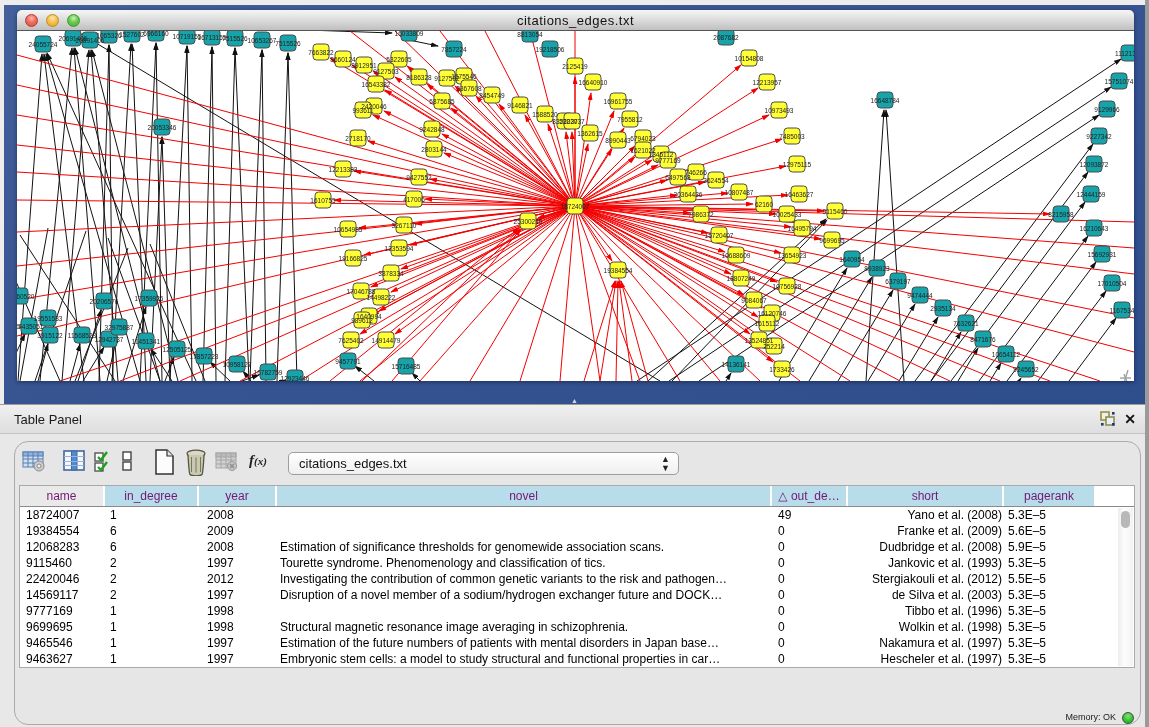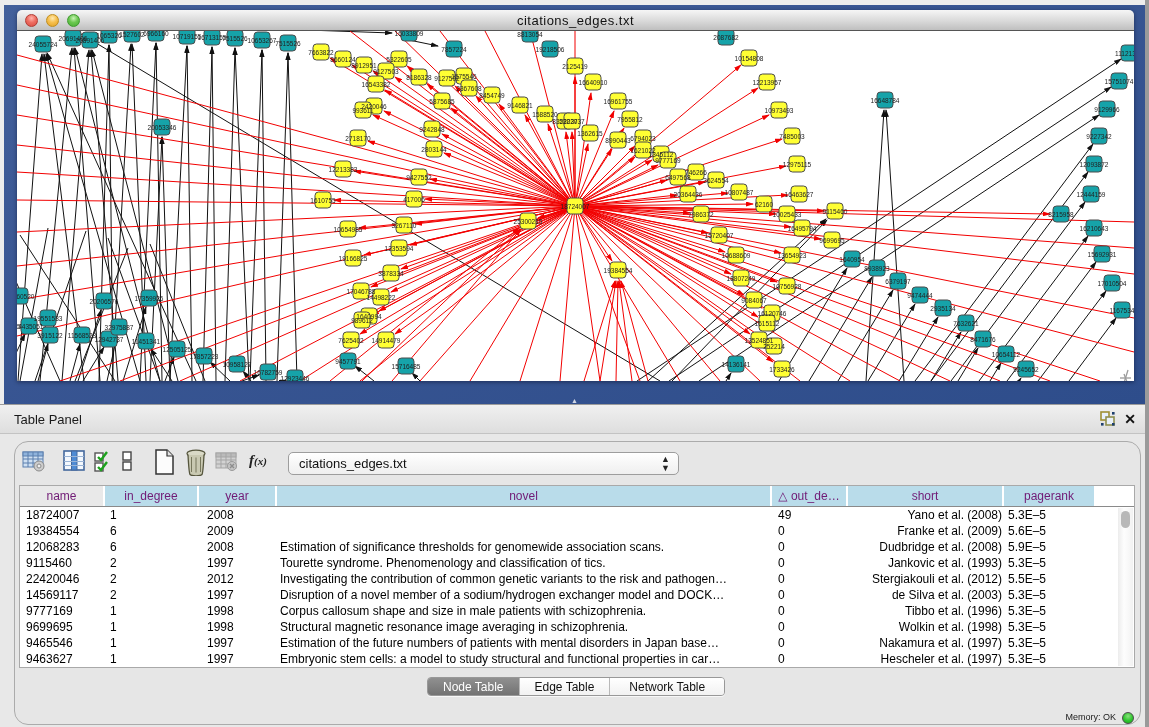--- a/index.html
+++ b/index.html
@@ -660,30 +660,29 @@
               <div class="c2">2012</div>
               <div class="c3">Investigating the contribution of common genetic variants to the risk and pathogen…</div>
               <div class="c4">0</div>
               <div class="c5">Stergiakouli et al. (2012)</div>
               <div class="c6">5.5E–5</div>
             </div>
 <div class="tr">
               <div class="c0">14569117</div>
               <div class="c1">2</div>
               <div class="c2">1997</div>
-              <div class="c3">Disruption of a novel member of a sodium/hydrogen exchanger model and DOCK…</div>
+              <div class="c3">Disruption of a novel member of a sodium/hydrogen exchanger future and DOCK…</div>
               <div class="c4">0</div>
               <div class="c5">de Silva et al. (2003)</div>
               <div class="c6">5.3E–5</div>
             </div>
 <div class="tr">
               <div class="c0">9777169</div>
               <div class="c1">1</div>
               <div class="c2">1998</div>
-              <div class="c3">Corpus callosum shape and size in male patients with schizophrenia.</div>
               <div class="c4">0</div>
               <div class="c5">Tibbo et al. (1996)</div>
               <div class="c6">5.3E–5</div>
             </div>
 <div class="tr">
               <div class="c0">9699695</div>
               <div class="c1">1</div>
               <div class="c2">1998</div>
               <div class="c3">Structural magnetic resonance image averaging in schizophrenia.</div>
               <div class="c4">0</div>
@@ -707,22 +706,17 @@
               <div class="c4">0</div>
               <div class="c5">Hescheler et al. (1997)</div>
               <div class="c6">5.3E–5</div>
             </div>
         </div>
         <div id="vscroll">
             <div id="vthumb"></div>
           </div>
       </div>
     </div>
-    <div id="tabs">
-        <div class="tab sel">Node Table</div>
-        <div class="tab">Edge Table</div>
-        <div class="tab" style="border-right:none;padding:0 19px">Network Table</div>
-      </div>
     <div id="memory">Memory: OK</div>
     <div id="memdot"></div>
   </div>
   <div id="rightedge"></div>
 </div>
 
 </body></html>

